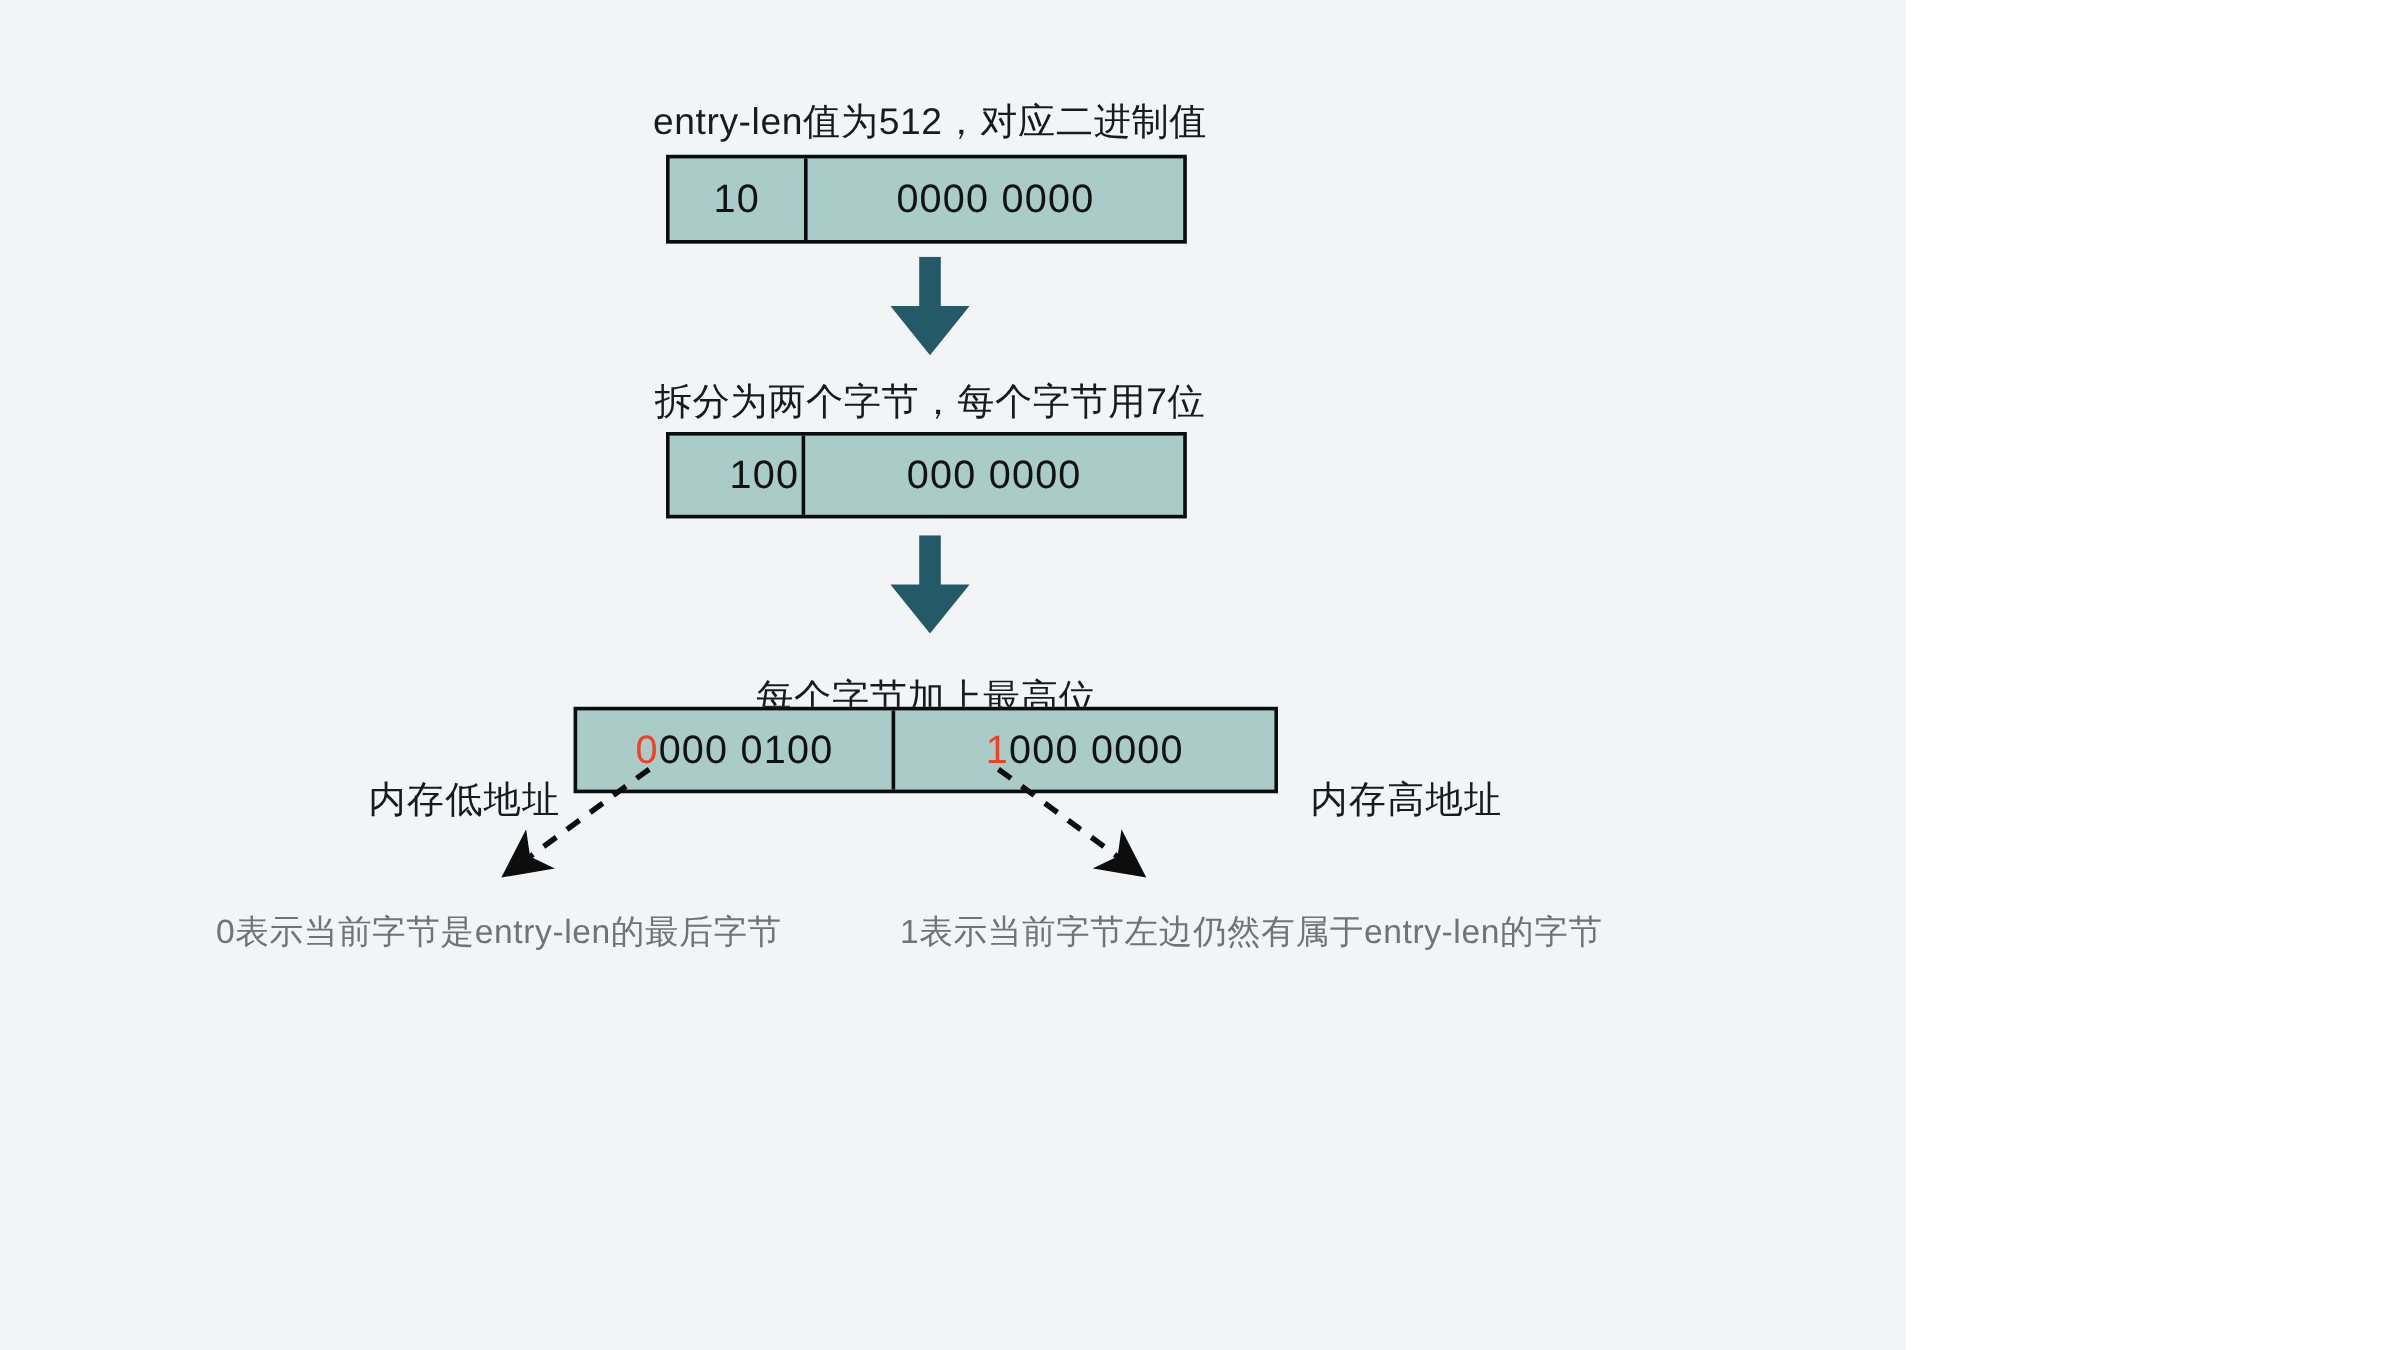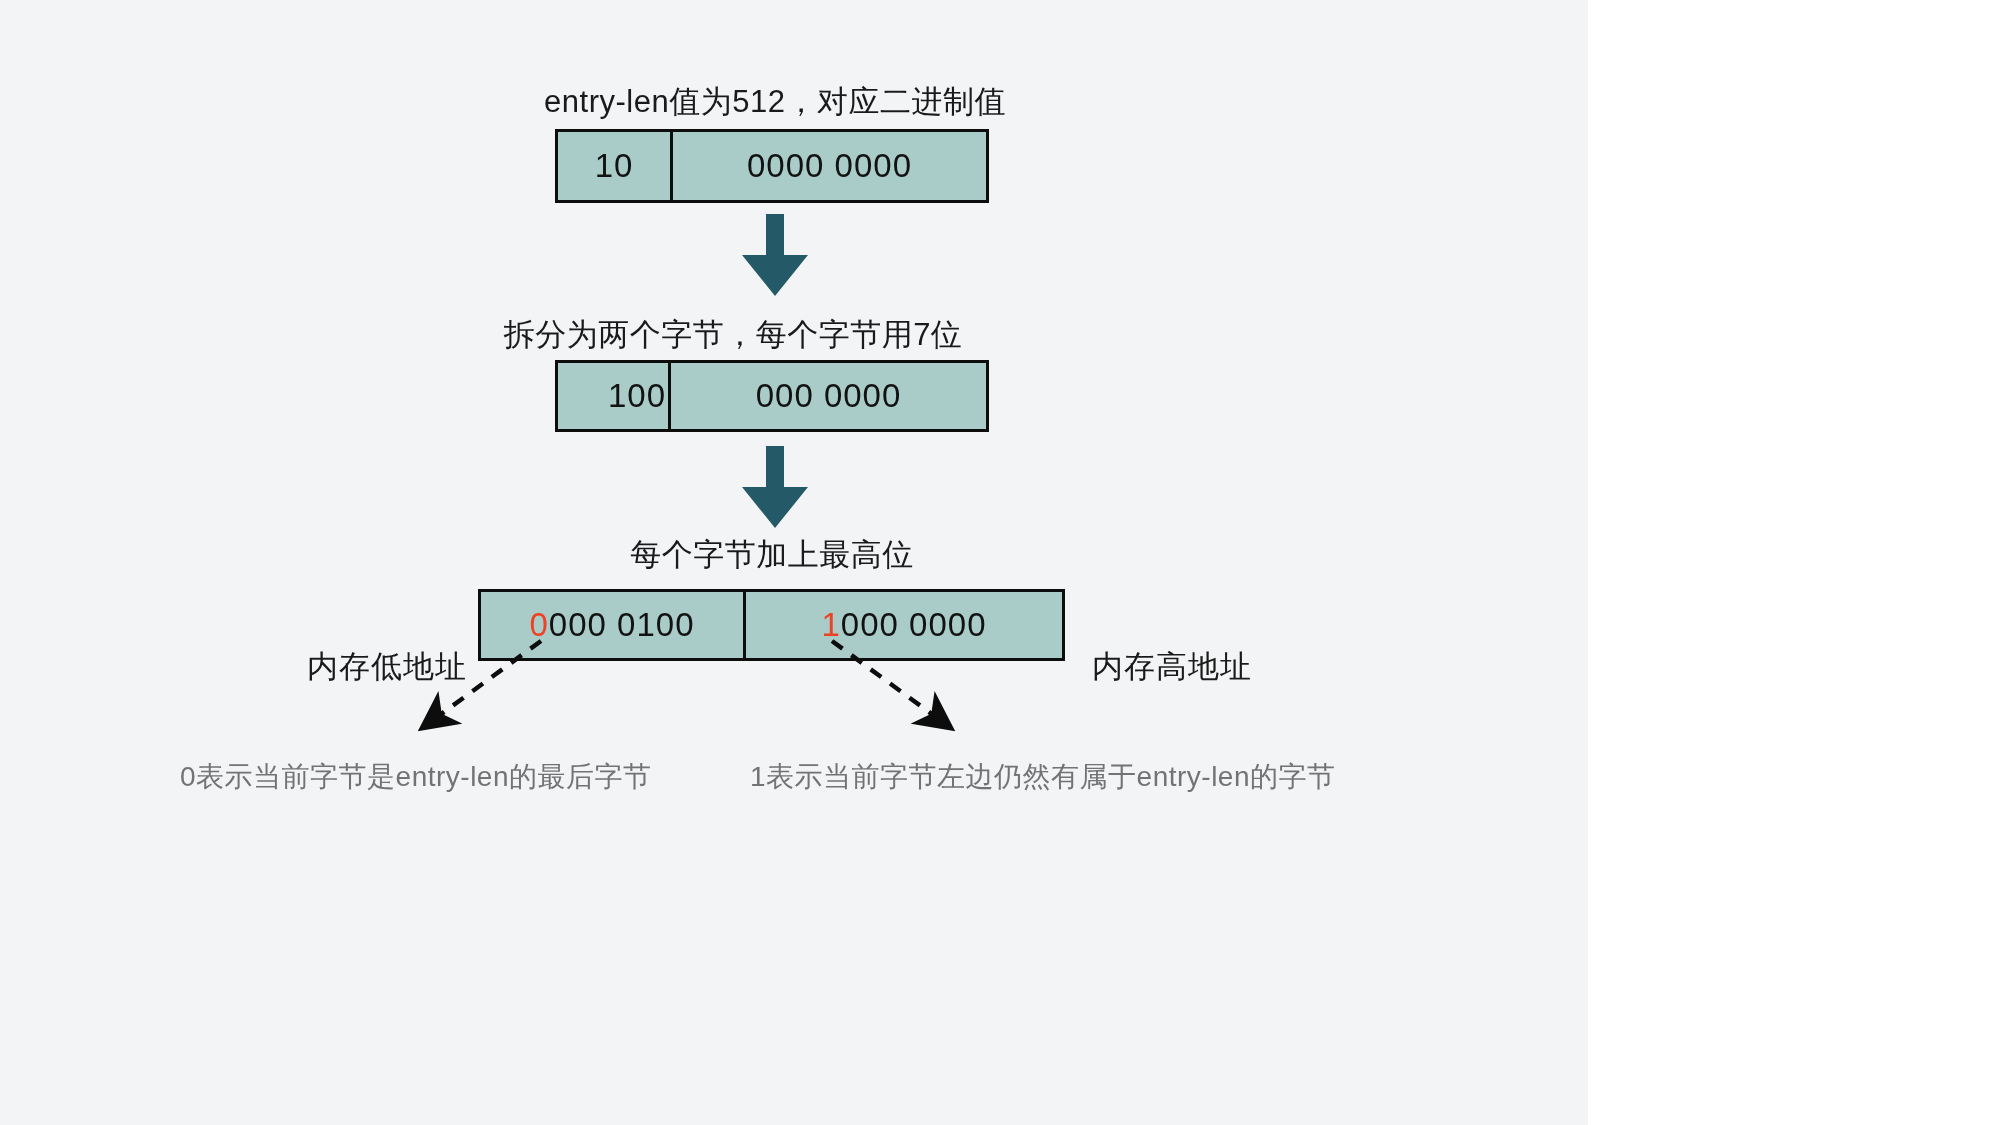--- a/index.html
+++ b/index.html
@@ -119,34 +119,34 @@
     <div class="byte-cell divided" style="width:115px;">10</div>
     <div class="byte-cell" style="flex:1;">0000 0000</div>
   </div>
 
   <div class="block-arrow" style="left:775px; top:214px;">
     <svg width="66" height="82" viewBox="0 0 66 82" aria-hidden="true">
       <polygon points="24,0 42,0 42,41 66,41 33,82 0,41 24,41" fill="#245a68"></polygon>
     </svg>
   </div>
 
-  <div class="step-label" style="left:733px; top:319px;">拆分为两个字节，每个字节用7位</div>
+  <div class="step-label" style="left:775px; top:319px;">拆分为两个字节，每个字节用7位</div>
 
   <div class="byte-box" style="left:555px; top:360px; width:434px; height:72px;">
     <div class="byte-cell divided" style="width:113px;padding-left:48px;">100</div>
     <div class="byte-cell" style="flex:1;">000 0000</div>
   </div>
 
   <div class="block-arrow" style="left:775px; top:446px;">
     <svg width="66" height="82" viewBox="0 0 66 82" aria-hidden="true">
       <polygon points="24,0 42,0 42,41 66,41 33,82 0,41 24,41" fill="#245a68"></polygon>
     </svg>
   </div>
 
-  <div class="step-label" style="left:772px; top:539px;">每个字节加上最高位</div>
+  <div class="step-label" style="left:772px; top:566px;">每个字节加上最高位</div>
 
   <div class="byte-box" style="left:478px; top:589px; width:587px; height:72px;">
     <div class="byte-cell divided" style="width:265px;">
       <span class="hi-bit">0</span>
         <span>000 0100</span>
     </div>
     <div class="byte-cell" style="flex:1;">
       <span class="hi-bit">1</span>
         <span>000 0000</span>
     </div>

